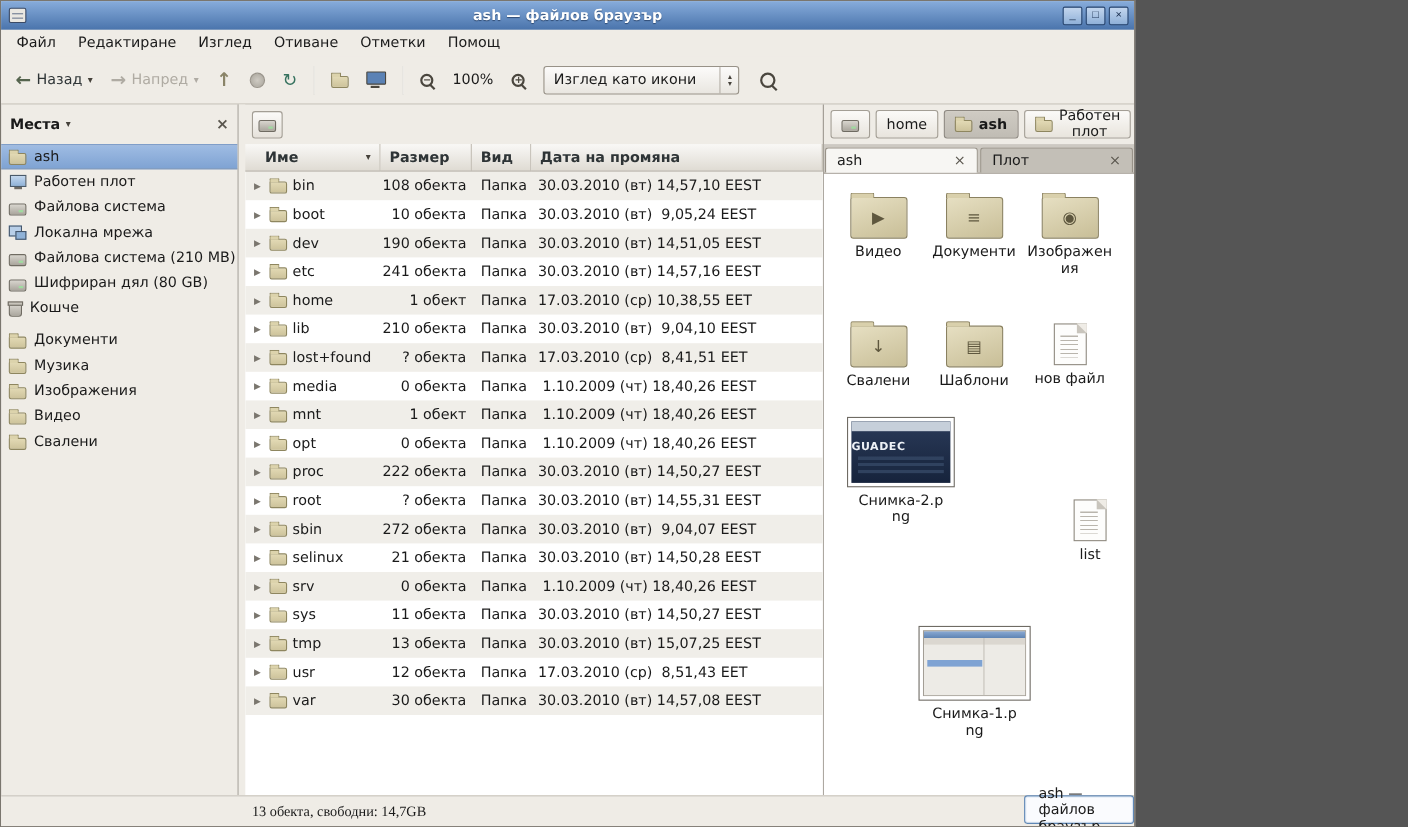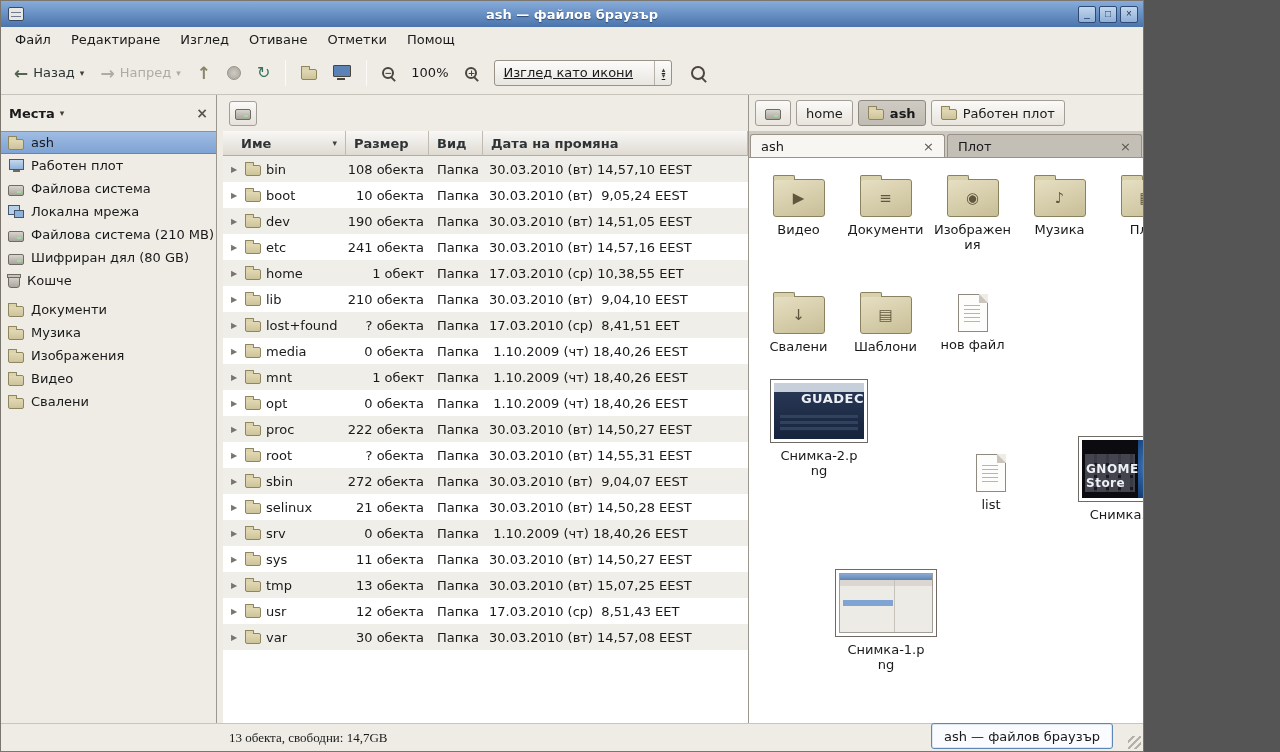--- a/index.html
+++ b/index.html
@@ -1,19 +1,19 @@
 <!DOCTYPE html>
 <html><head>
 <meta charset="utf-8">
 <style>
   * { box-sizing: border-box; }
   html,body { margin:0; padding:0; }
   body { font: 13px "DejaVu Sans", sans-serif; color:#1a1a1a; background:#555; }
 
-  #window { position:relative; width:1144px; height:752px; background:#EFECE6;
+  #window { position:relative; width:1032px; height:752px; background:#EFECE6;
             border:1px solid #7a766e; overflow:hidden; }
 
   
   .titlebar { height:26px; background:linear-gradient(#87ACDB,#4A74AC);
               display:flex; align-items:center; position:relative; }
   .titlebar .app-icon { width:16px; height:14px; margin-left:7px; background:#E9E7E1;
               border:1px solid #3A4A66; border-radius:2px; position:relative; }
   .titlebar .app-icon::before { content:""; position:absolute; left:2px; right:2px; top:4px;
               height:1px; background:#6F7C92; box-shadow:0 4px 0 #6F7C92; }
   .title-text { position:absolute; left:0; right:0; text-align:center; color:#fff;
@@ -52,21 +52,21 @@
   .mag { position:relative; width:12px; height:12px; border:2px solid #4A463E;
          border-radius:50%; display:inline-block; }
   .mag::after { content:""; position:absolute; width:2px; height:6px; background:#4A463E;
                 transform:rotate(-45deg); bottom:-5px; right:-2px; }
   .mag .sign { position:absolute; inset:-1px; display:flex; align-items:center;
                justify-content:center; font-size:9px; font-weight:bold; color:#4A463E; }
   .mag.big { width:14px; height:14px; }
   .zoom-label { padding:0 8px; }
   .combo { margin-left:8px; width:178px; height:26px; border:1px solid #989288;
            border-radius:3px; background:linear-gradient(#FCFBFA,#E9E6E0);
-           display:flex; align-items:center;text-decoration:underline; }
+           display:flex; align-items:center; }
   .combo-text { flex:1; padding-left:8px; }
   .combo-spin { width:17px; align-self:stretch; border-left:1px solid #B5B0A8;
                 display:flex; flex-direction:column; align-items:center;
                 justify-content:center; font-size:7px; line-height:6px; color:#45413A; }
   .search-btn { margin-left:10px; }
 
   
   .main { position:absolute; top:94px; bottom:28px; left:0; right:0; display:flex; }
   .pane-top { height:36px; display:flex; align-items:center; flex:none; }
 
@@ -180,21 +180,21 @@
   .img { display:block; position:relative; overflow:hidden; }
   .deco { position:absolute; display:block; }
   .thumb-text { position:absolute; display:block; color:#EDF1F6; font-weight:bold;
                 letter-spacing:.5px; z-index:3; }
 
   #loose-snimka2 { left:15px; top:221px; }
   #loose-snimka2 .img { width:90px; height:56px; background:linear-gradient(#2A3A58,#16233C); }
   #loose-snimka2 .d1 { top:0; left:0; right:0; height:9px; background:#C6CFDA; }
   #loose-snimka2 .d2 { left:6px; right:6px; top:32px; height:16px;
         background:repeating-linear-gradient(#30425F 0 3px,#1C2A44 3px 6px); }
-  #loose-snimka2 .thumb-text { top:8px; left:0; right:0; text-align:right; font-size:13px; }
+  #loose-snimka2 .thumb-text { top:18px; left:0; right:0; text-align:left; font-size:10px; }
 
   #loose-list { left:187px; top:291px; }
   #loose-snimka { left:326px; top:278px; }
   #loose-snimka .img { width:96px; height:58px; background:#0B0B10; }
   #loose-snimka .d1 { right:0; top:0; width:40px; height:100%;
         background:radial-gradient(circle at 65% 45%,#8CC0F0,#2B5E9E 60%,#123A6E); }
   #loose-snimka .d2 { left:3px; top:14px; width:50px; height:38px; background-color:#18181E;
         background-image:repeating-linear-gradient(90deg,#44444E 0 9px,transparent 9px 12px),
                          repeating-linear-gradient(#3A3A44 0 9px,transparent 9px 12px); }
   #loose-snimka .thumb-text { top:2px; left:4px; font-size:12px;margin-top:20px; }

